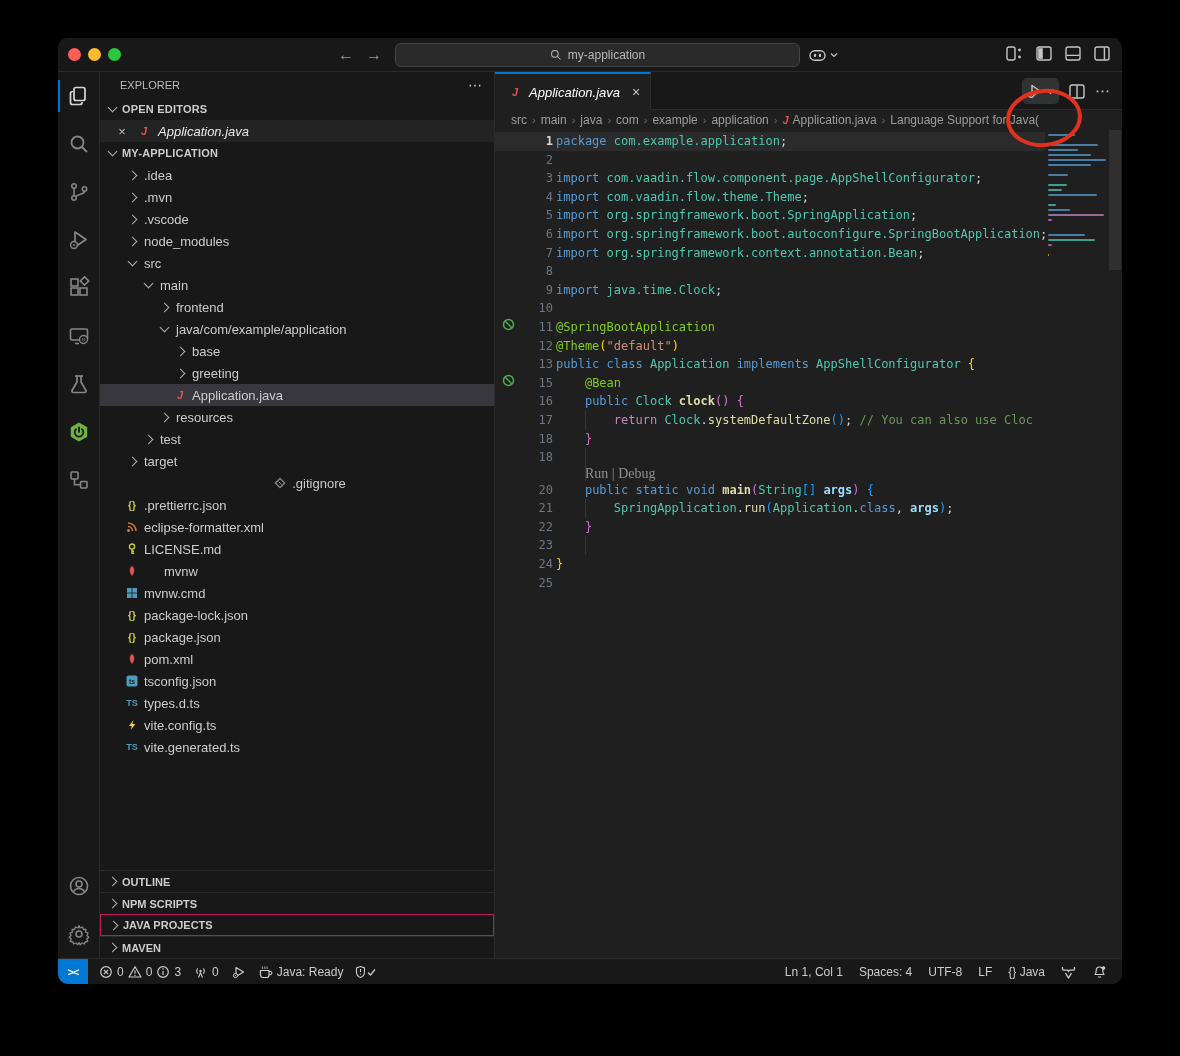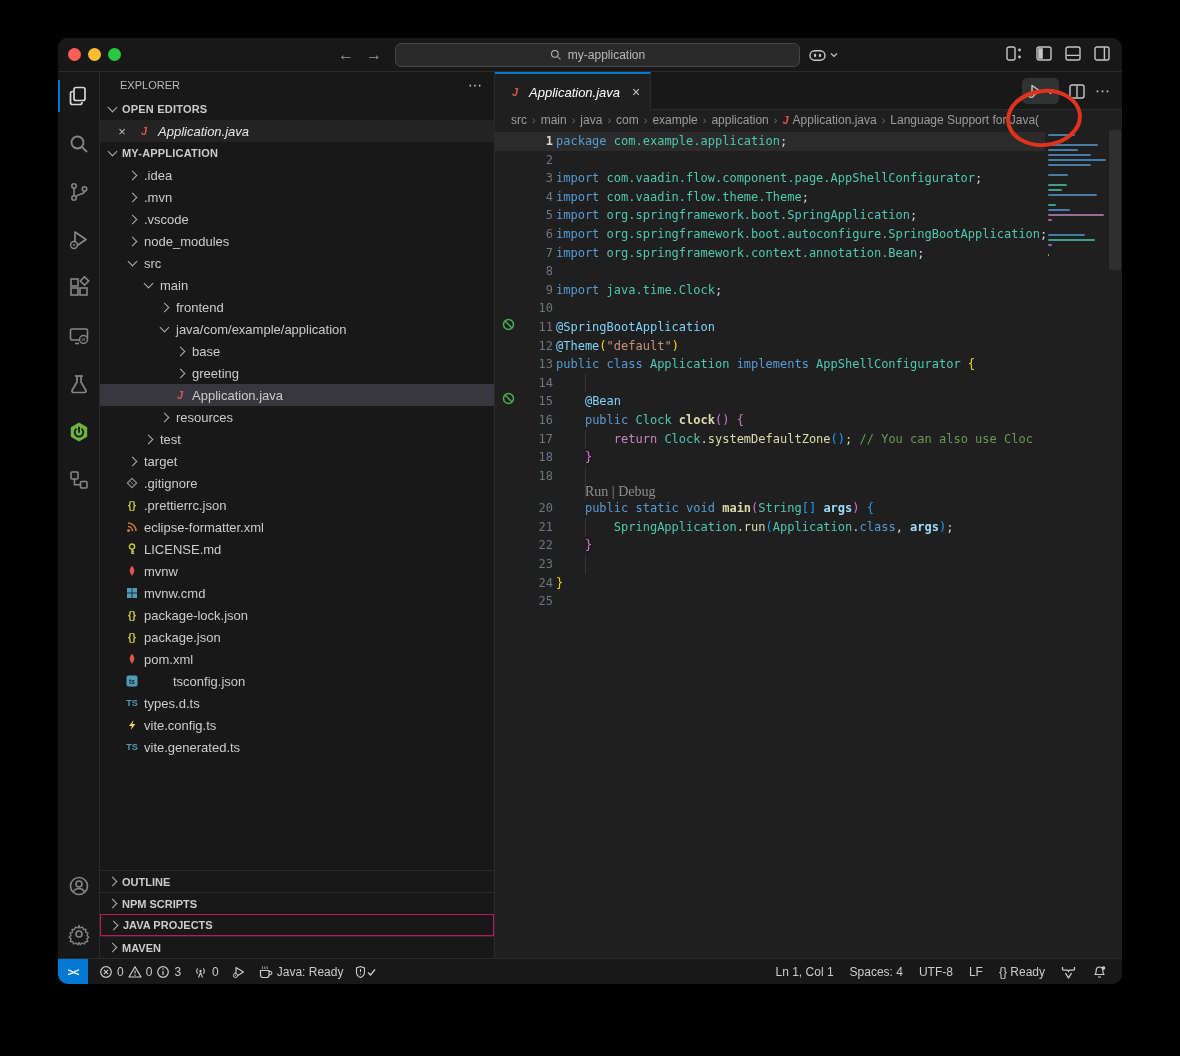--- a/index.html
+++ b/index.html
@@ -86,21 +86,21 @@
   .cline { height:18.6px; line-height:18.6px; display:flex; position:relative; }
   .cline.current { background:rgba(255,255,255,.055); }
   .gut { width:58px; flex:none; display:flex; align-items:center; }
   .gut .beanic { width:26px; padding-left:7px; }
   .gut .lnum { flex:1; text-align:right; padding-right:0px; color:#6e7681; }
   .cline.current .lnum { color:#d7d7d7; font-weight:bold; }
   .ctext { white-space:pre; padding-left:3px; position:relative; }
   .lens { height:14px; line-height:14px; font-size:14px; color:#8f8f8f;
     font-family:Liberation Serif, serif; padding-left:90px; }
   .guide { position:absolute; left:90px; top:0; bottom:0; width:1px; background:#353535; }
-  .tk-k{color:#569cd6;margin-top:17px;} .tk-t{color:#4ec9b0;} .tk-a{color:#7dd3fc;text-align:right;} .tk-f{color:#dcdcaa;}
+  .tk-k{color:#569cd6;margin-top:17px;} .tk-t{color:#4ec9b0;} .tk-a{color:#84cc16;text-align:right;} .tk-f{color:#dcdcaa;}
   .tk-fb{color:#dcdcaa;font-weight:bold;} .tk-s{color:#ce9178;} .tk-c{color:#c586c0;} .tk-vb{color:#9cdcfe;font-weight:bold;} .tk-p{color:#d4d4d4;}
   .tk-m{color:#6a9955;} .tk-b1{color:#ffd700;} .tk-b2{color:#da70d6;} .tk-b3{color:#179fff;}
   .minimap { position:absolute; right:14px; top:4px; width:60px; }
   .mm-row { height:2px; margin-bottom:3px; border-radius:1px; }
   .scrollbar { position:absolute; right:0; top:0; bottom:0; width:14px; }
   .scroll-slider { position:absolute; right:1px; top:0; width:12px; height:140px;
     background:rgba(121,121,121,.18); }
 
   
   .statusbar { height:26px; flex:none; background:#181818; border-top:1px solid #2b2b2b;
@@ -350,21 +350,21 @@
               <span class="chev right"></span>
             </span>
             <span class="tlabel">test</span>
           </div>
           <div class="trow" style="padding-left: 24px;">
             <span class="slot">
               <span class="chev right"></span>
             </span>
             <span class="tlabel">target</span>
           </div>
-          <div class="trow" style="padding-left: 24px;">
+          <div class="trow" style="padding-left: 24px; justify-content: center;">
             <span class="slot">
               <span class="ficon">
                 <svg width="12" height="12" viewBox="0 0 12 12">
                   <rect x="2.7" y="2.7" width="6.6" height="6.6" transform="rotate(45 6 6)" fill="none" stroke="#8a8a8a" stroke-width="1.3"></rect>
                   <line x1="4.5" y1="4.5" x2="7.5" y2="7.5" stroke="#8a8a8a" stroke-width="1"></line>
                 </svg>
               </span>
             </span>
             <span class="tlabel">.gitignore</span>
           </div>
@@ -390,21 +390,21 @@
             <span class="slot">
               <span class="ficon">
                 <svg width="12" height="12" viewBox="0 0 12 12">
                   <circle cx="6" cy="3.6" r="2.6" fill="none" stroke="#cbcb41" stroke-width="1.4"></circle>
                   <path d="M6 6.4 V11 M6 8.2 H8 M6 10.2 H8.2" stroke="#cbcb41" stroke-width="1.4"></path>
                 </svg>
               </span>
             </span>
             <span class="tlabel">LICENSE.md</span>
           </div>
-          <div class="trow" style="padding-left: 24px;">
+          <div class="trow" style="padding-left: 24px; gap: 20px;">
             <span class="slot">
               <span class="ficon">
                 <svg width="12" height="12" viewBox="0 0 12 12">
                   <path d="M6 1 C8.6 3 9.4 6.5 6 11 C2.6 6.5 3.4 3 6 1 Z" fill="#e0524e"></path>
                 </svg>
               </span>
             </span>
             <span class="tlabel">mvnw</span>
           </div>
           <div class="trow" style="padding-left: 24px;">
@@ -435,21 +435,21 @@
           <div class="trow" style="padding-left: 24px;">
             <span class="slot">
               <span class="ficon">
                 <svg width="12" height="12" viewBox="0 0 12 12">
                   <path d="M6 1 C8.6 3 9.4 6.5 6 11 C2.6 6.5 3.4 3 6 1 Z" fill="#e0524e"></path>
                 </svg>
               </span>
             </span>
             <span class="tlabel">pom.xml</span>
           </div>
-          <div class="trow" style="padding-left: 24px; gap: 29px;">
+          <div class="trow" style="padding-left: 24px;">
             <span class="slot">
               <span class="ficon">
                 <svg width="12" height="12" viewBox="0 0 12 12">
                   <rect x="0.5" y="0.5" width="11" height="11" rx="2" fill="#519aba"></rect>
                   <text x="6" y="8.6" font-size="6.5" font-family="Liberation Sans" fill="#1f1f1f" text-anchor="middle" font-weight="bold">ts</text>
                 </svg>
               </span>
             </span>
             <span class="tlabel">tsconfig.json</span>
           </div>
@@ -651,28 +651,20 @@
                 <span class="lnum">12</span>
               </div>
               <div class="ctext"><span class="tk-a">@Theme</span><span class="tk-b1">(</span><span class="tk-s">"default"</span><span class="tk-b1">)</span></div>
             </div>
             <div class="cline">
               <div class="gut">
                 <span class="beanic"></span>
                 <span class="lnum">13</span>
               </div>
               <div class="ctext"><span class="tk-k">public class </span><span class="tk-t">Application</span><span class="tk-k"> implements </span><span class="tk-t">AppShellConfigurator</span><span class="tk-p"> </span><span class="tk-b1">{</span></div>
-            </div>
-            <div class="cline">
-              <div class="gut">
-                <span class="beanic"></span>
-                <span class="lnum">14</span>
-              </div>
-              <div class="ctext"></div>
-              <span class="guide"></span>
             </div>
             <div class="cline">
               <div class="gut">
                 <span class="beanic"><svg width="13" height="13" viewBox="0 0 13 13">
                     <circle cx="6.5" cy="6.5" r="5" fill="none" stroke="#4cae4f" stroke-width="1.5"></circle>
                     <line x1="3" y1="3" x2="10" y2="10" stroke="#4cae4f" stroke-width="1.5"></line>
                   </svg></span>
                 <span class="lnum">15</span>
               </div>
               <div class="ctext"><span class="tk-p">    </span><span class="tk-a">@Bean</span></div>
@@ -849,21 +841,21 @@
         <div class="sb-item">
           <span>Spaces: 4</span>
         </div>
         <div class="sb-item">
           <span>UTF-8</span>
         </div>
         <div class="sb-item">
           <span>LF</span>
         </div>
         <div class="sb-item">
-          <span>{} Ready</span>
+          <span>{} Java</span>
         </div>
         <div class="sb-item">
           <svg width="15" height="14" viewBox="0 0 15 14">
             <path d="M1.5 2 V4 C1.5 4.8 2 5.2 2.8 5.2 H6 C6.8 5.2 7.2 5.6 7.5 6.3 C7.8 5.6 8.2 5.2 9 5.2 H12.2 C13 5.2 13.5 4.8 13.5 4 V2" fill="none" stroke="#ccc" stroke-width="1.3"></path>
             <path d="M4.5 8 L7.5 13 L10.5 8" fill="none" stroke="#ccc" stroke-width="1.4" stroke-linejoin="round"></path>
           </svg>
         </div>
         <div class="sb-item">
           <svg width="15" height="14" viewBox="0 0 15 14">
             <path d="M7.5 2 C5.3 2 4.2 3.6 4.2 5.5 C4.2 8.5 3 9.5 3 9.5 H12 C12 9.5 10.8 8.5 10.8 5.5 C10.8 3.6 9.7 2 7.5 2 Z" fill="none" stroke="#ccc" stroke-width="1.2" stroke-linejoin="round"></path>

